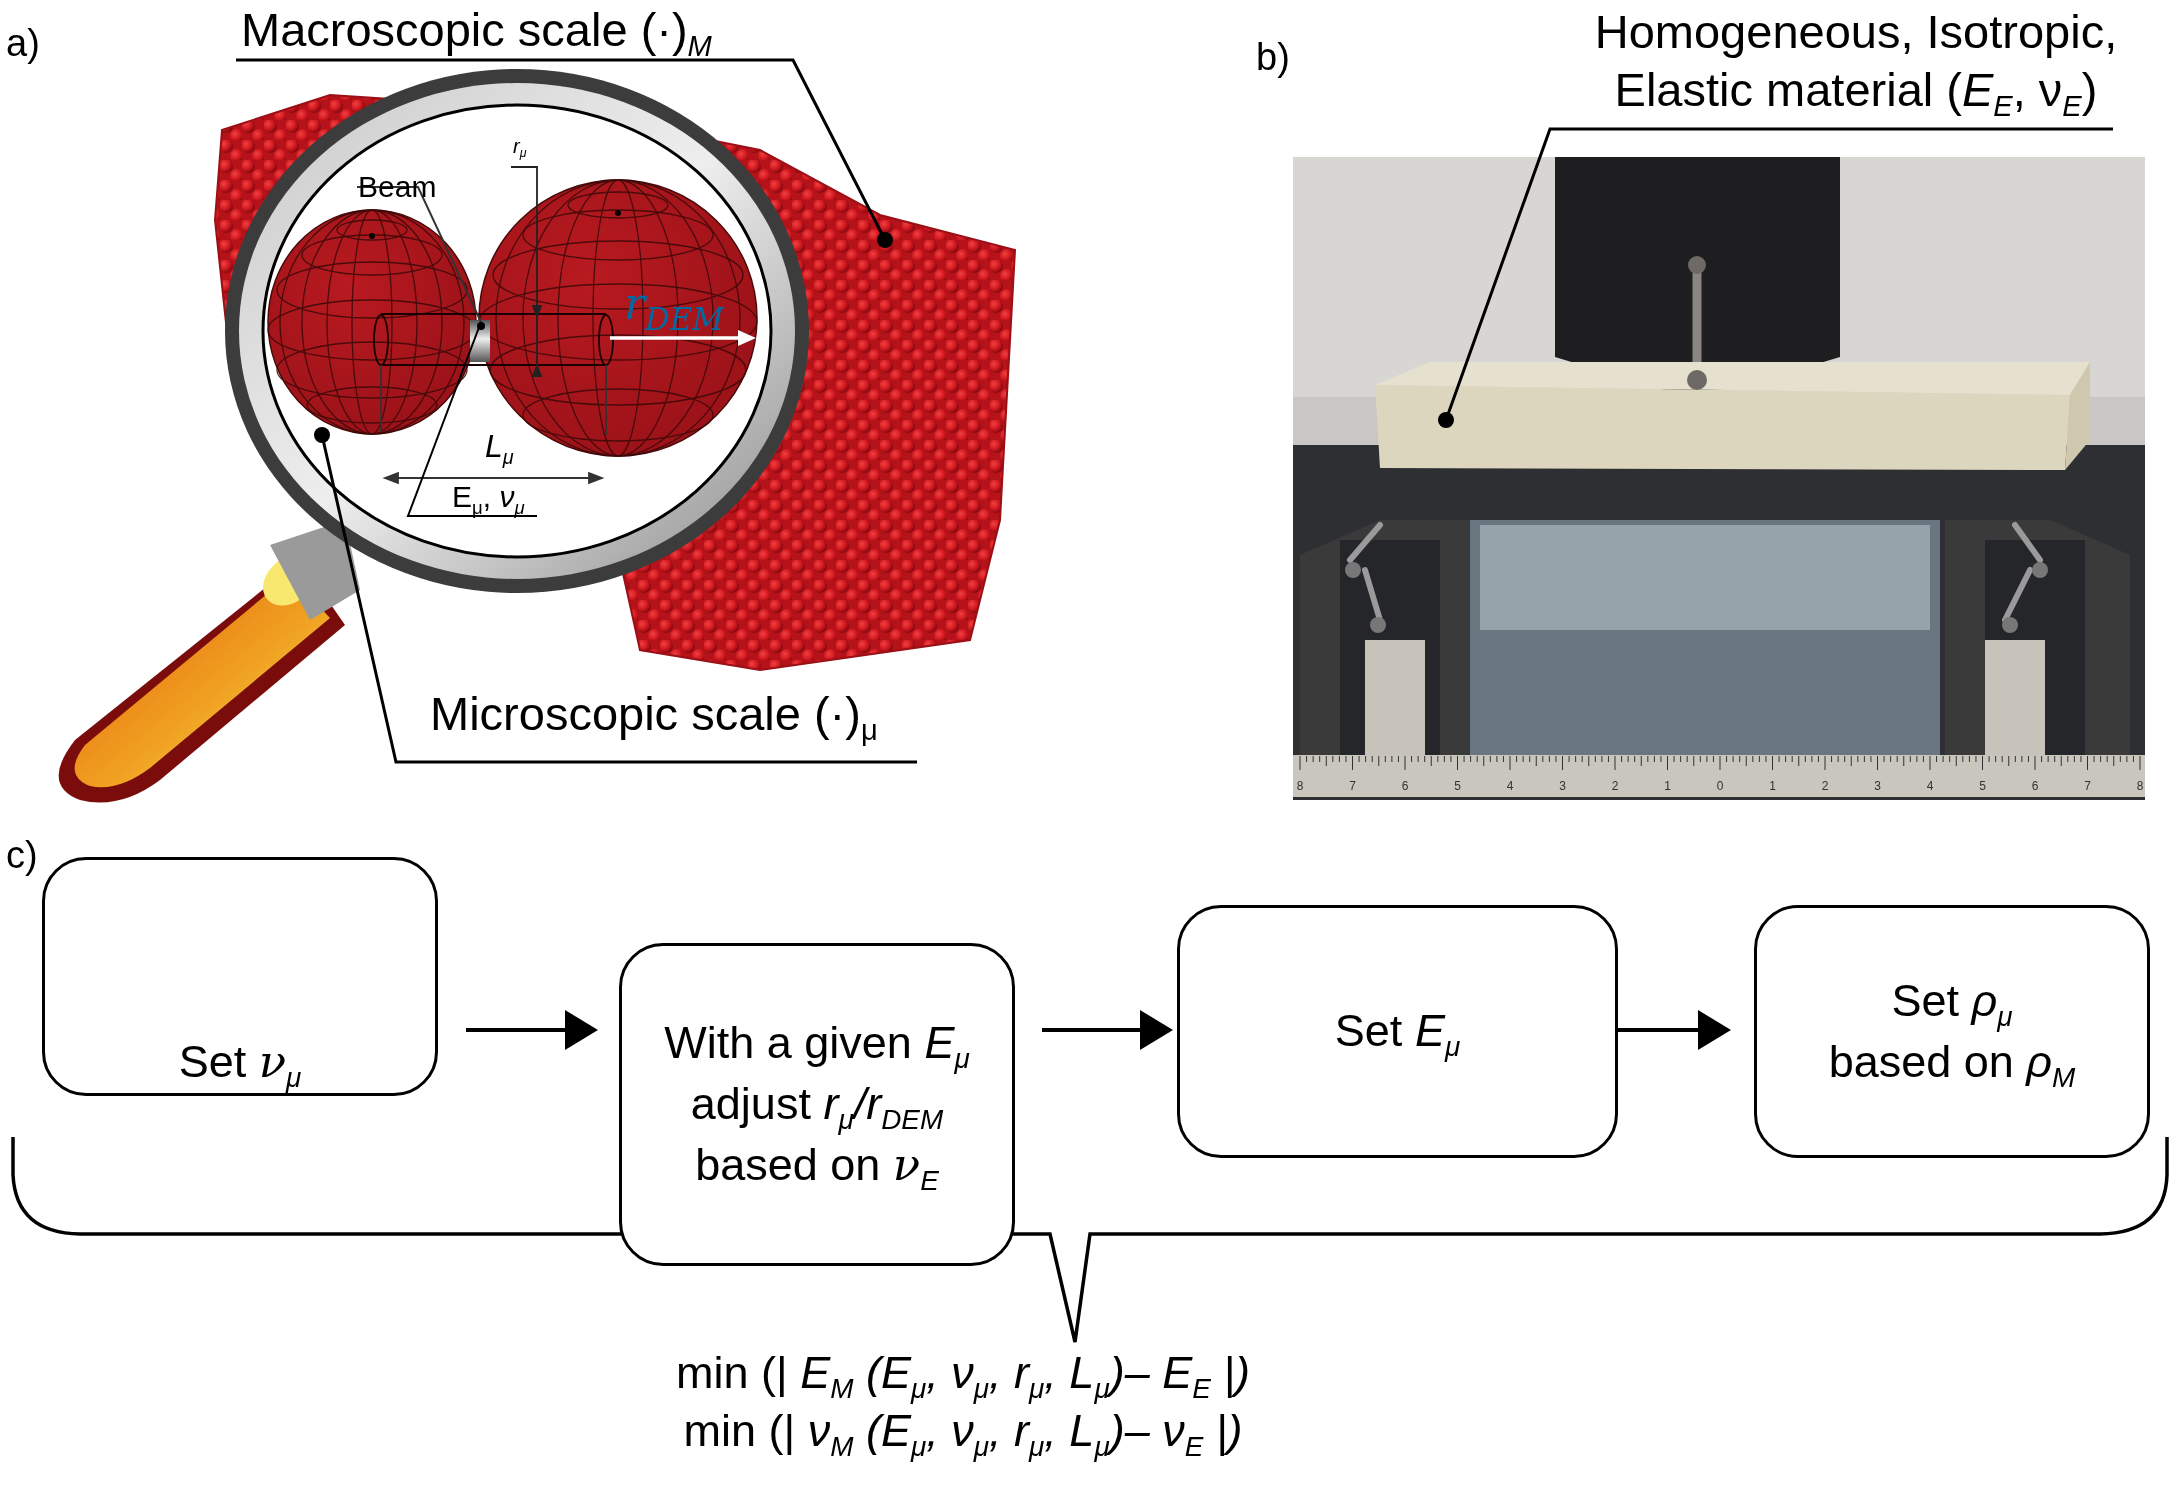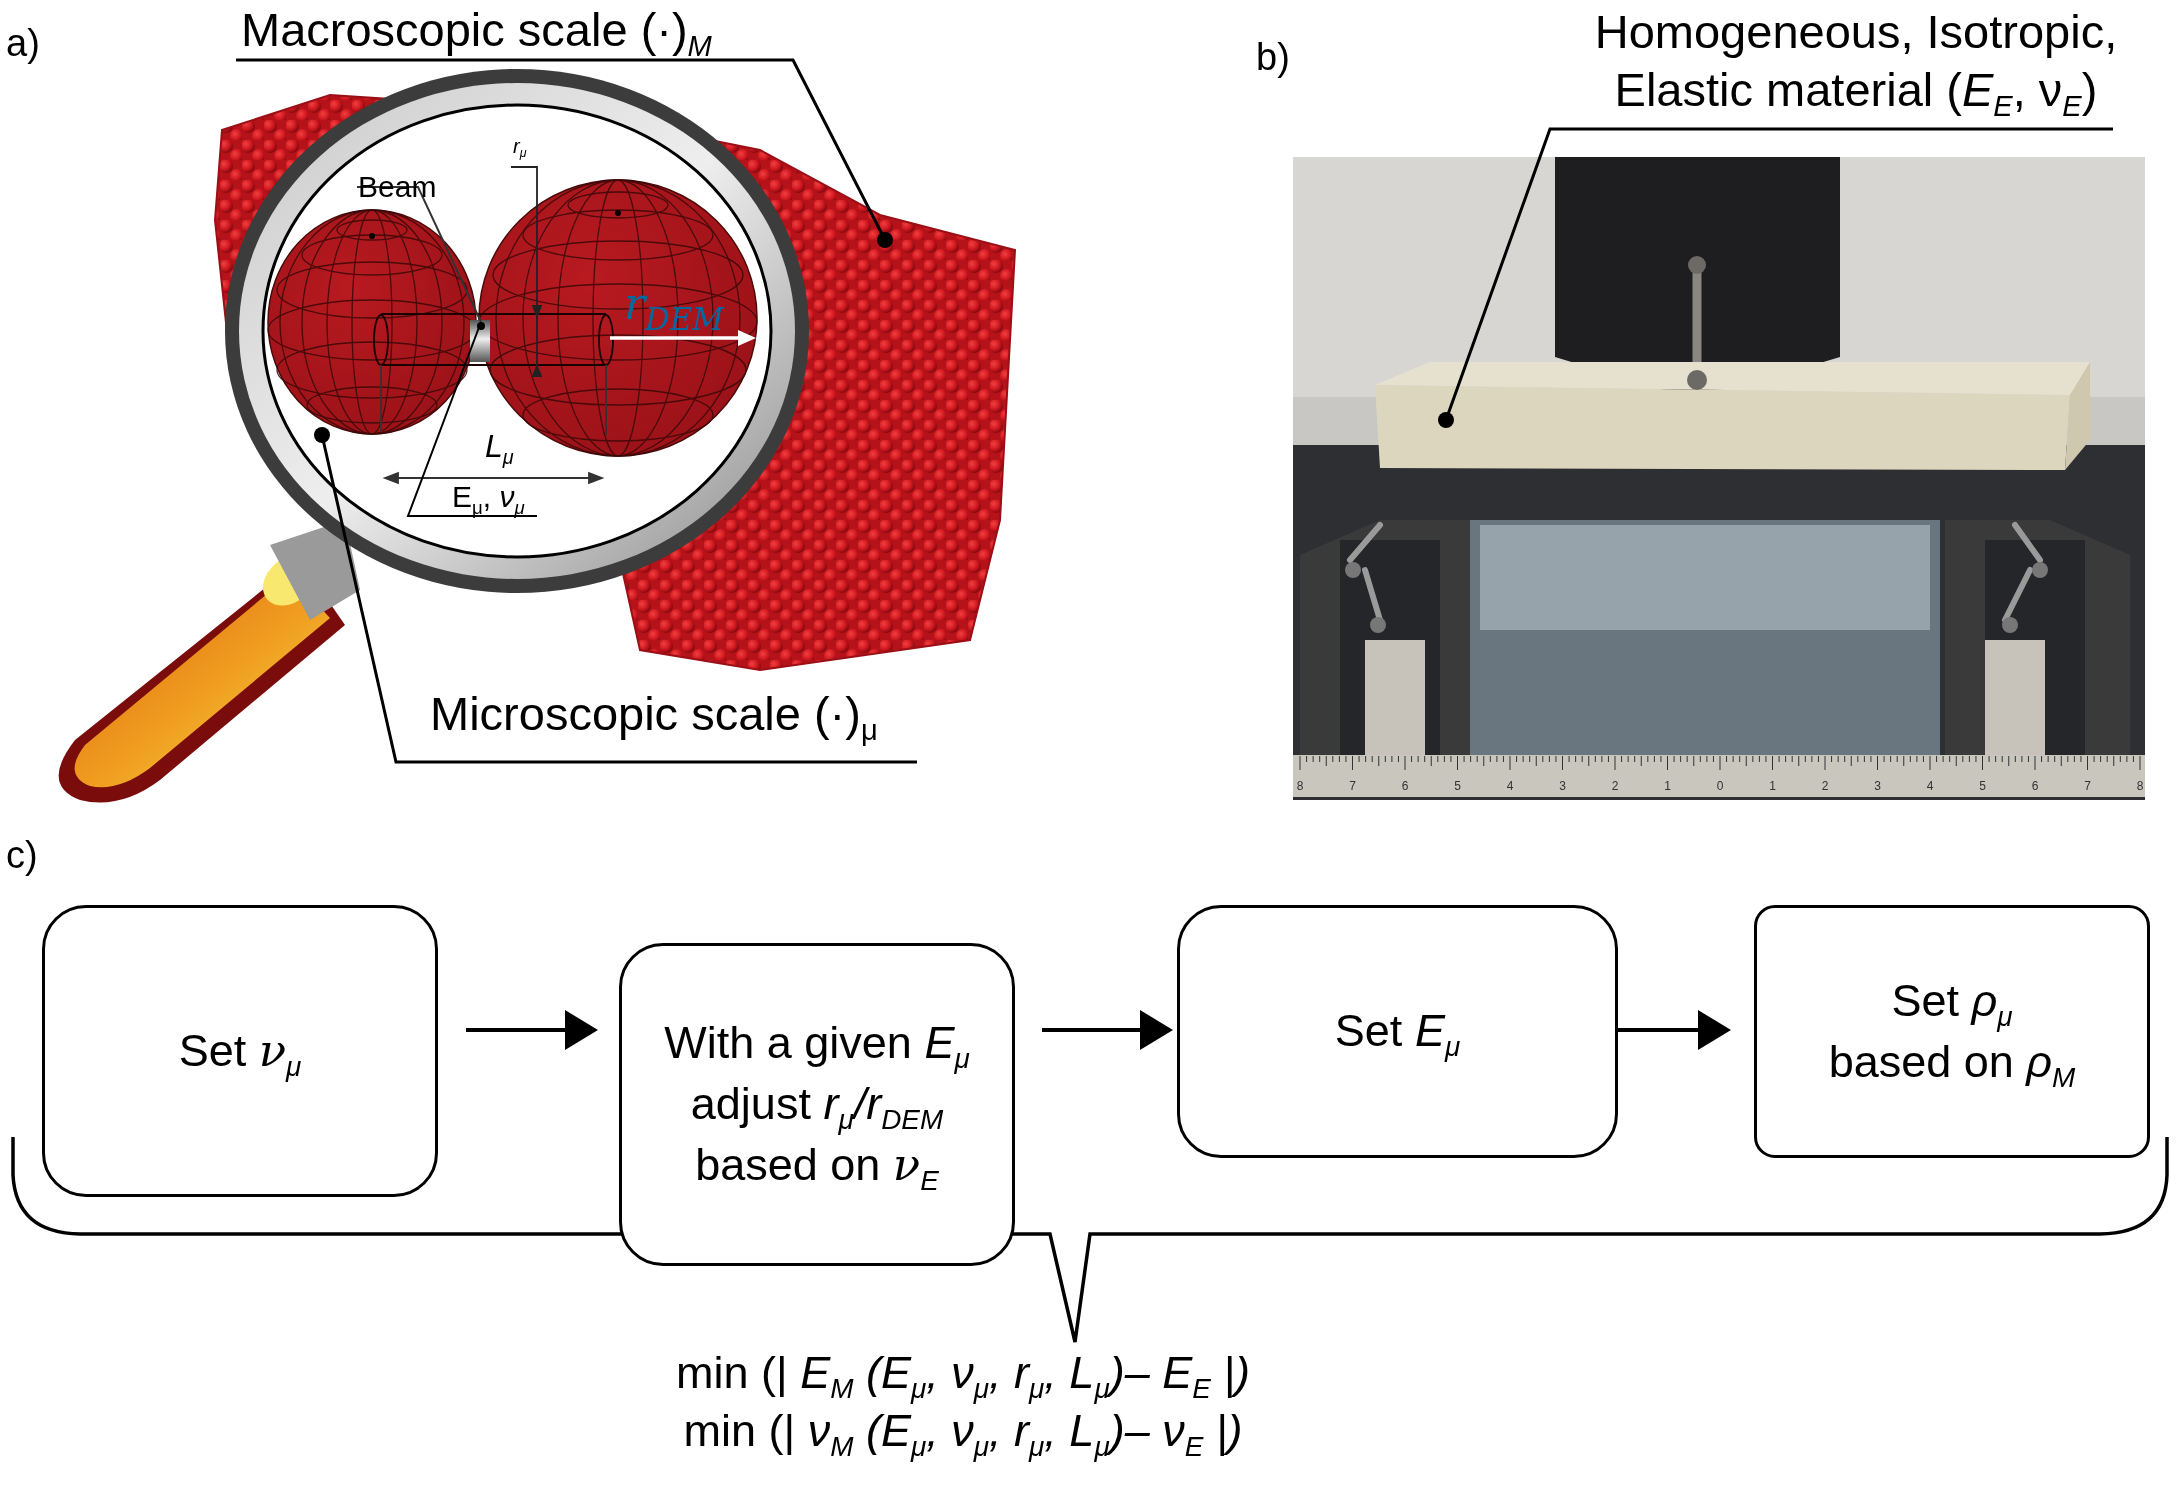--- a/index.html
+++ b/index.html
@@ -376,35 +376,35 @@
 
 <div class="abs lbl panel-tag" style="left:1256px;top:38px;">b)</div>
 
 <div class="abs lbl big" style="left:1300px;width:1112px;text-align:center;top:8px;">Homogeneous, Isotropic,</div>
 <div class="abs lbl big" style="left:1300px;width:1112px;text-align:center;top:66px;">
   <span>Elastic material (</span><span class="it">E</span><sub class="it">E</sub><span>, </span><span>ν</span><sub class="it">E</sub><span>)</span>
 </div>
 
 <div class="abs lbl panel-tag" style="left:6px;top:836px;">c)</div>
 
-<div class="box" style="left:42px;top:905px;width:396px;height:292px;">
+<div class="box" style="left:42px;top:857px;width:396px;height:239px;justify-content:flex-end;">
   <div class="line"><span>Set </span><span class="it" style="font-family:'DejaVu Serif',serif;">ν</span><sub class="it">μ</sub></div>
 </div>
 
 <div class="box" style="left:619px;top:943px;width:396px;height:323px;">
   <div class="line"><span>With a given </span><span class="it">E</span><sub class="it">μ</sub></div>
   <div class="line"><span>adjust </span><span class="it">r</span><sub class="it">μ</sub><span class="it">/</span><span class="it">r</span><sub class="it">DEM</sub></div>
   <div class="line"><span>based on </span><span class="it" style="font-family:'DejaVu Serif',serif;">ν</span><sub class="it">E</sub></div>
 </div>
 
 <div class="box" style="left:1177px;top:905px;width:441px;height:253px;">
   <div class="line"><span>Set </span><span class="it">E</span><sub class="it">μ</sub></div>
 </div>
 
-<div class="box" style="left:1754px;top:905px;width:396px;height:253px;border-radius:21px;">
+<div class="box" style="left:1754px;top:905px;width:396px;height:253px;">
   <div class="line"><span>Set </span><span class="it">ρ</span><sub class="it">μ</sub></div>
   <div class="line"><span>based on </span><span class="it">ρ</span><sub class="it">M</sub></div>
 </div>
 
 <div class="formula" style="top:1350px;">
   <span>min (| </span><span class="it">E</span><sub class="it">M</sub><span class="it"> (E</span><sub class="it">μ</sub><span class="it">, ν</span><sub class="it">μ</sub><span class="it">, r</span><sub class="it">μ</sub><span class="it">, L</span><sub class="it">μ</sub><span class="it">)– </span><span class="it">E</span><sub class="it">E</sub><span class="it"> |)</span>
 </div>
 <div class="formula" style="top:1408px;">
   <span>min (| </span><span class="it">ν</span><sub class="it">M</sub><span class="it"> (E</span><sub class="it">μ</sub><span class="it">, ν</span><sub class="it">μ</sub><span class="it">, r</span><sub class="it">μ</sub><span class="it">, L</span><sub class="it">μ</sub><span class="it">)– </span><span class="it">ν</span><sub class="it">E</sub><span class="it"> |)</span>
 </div>

